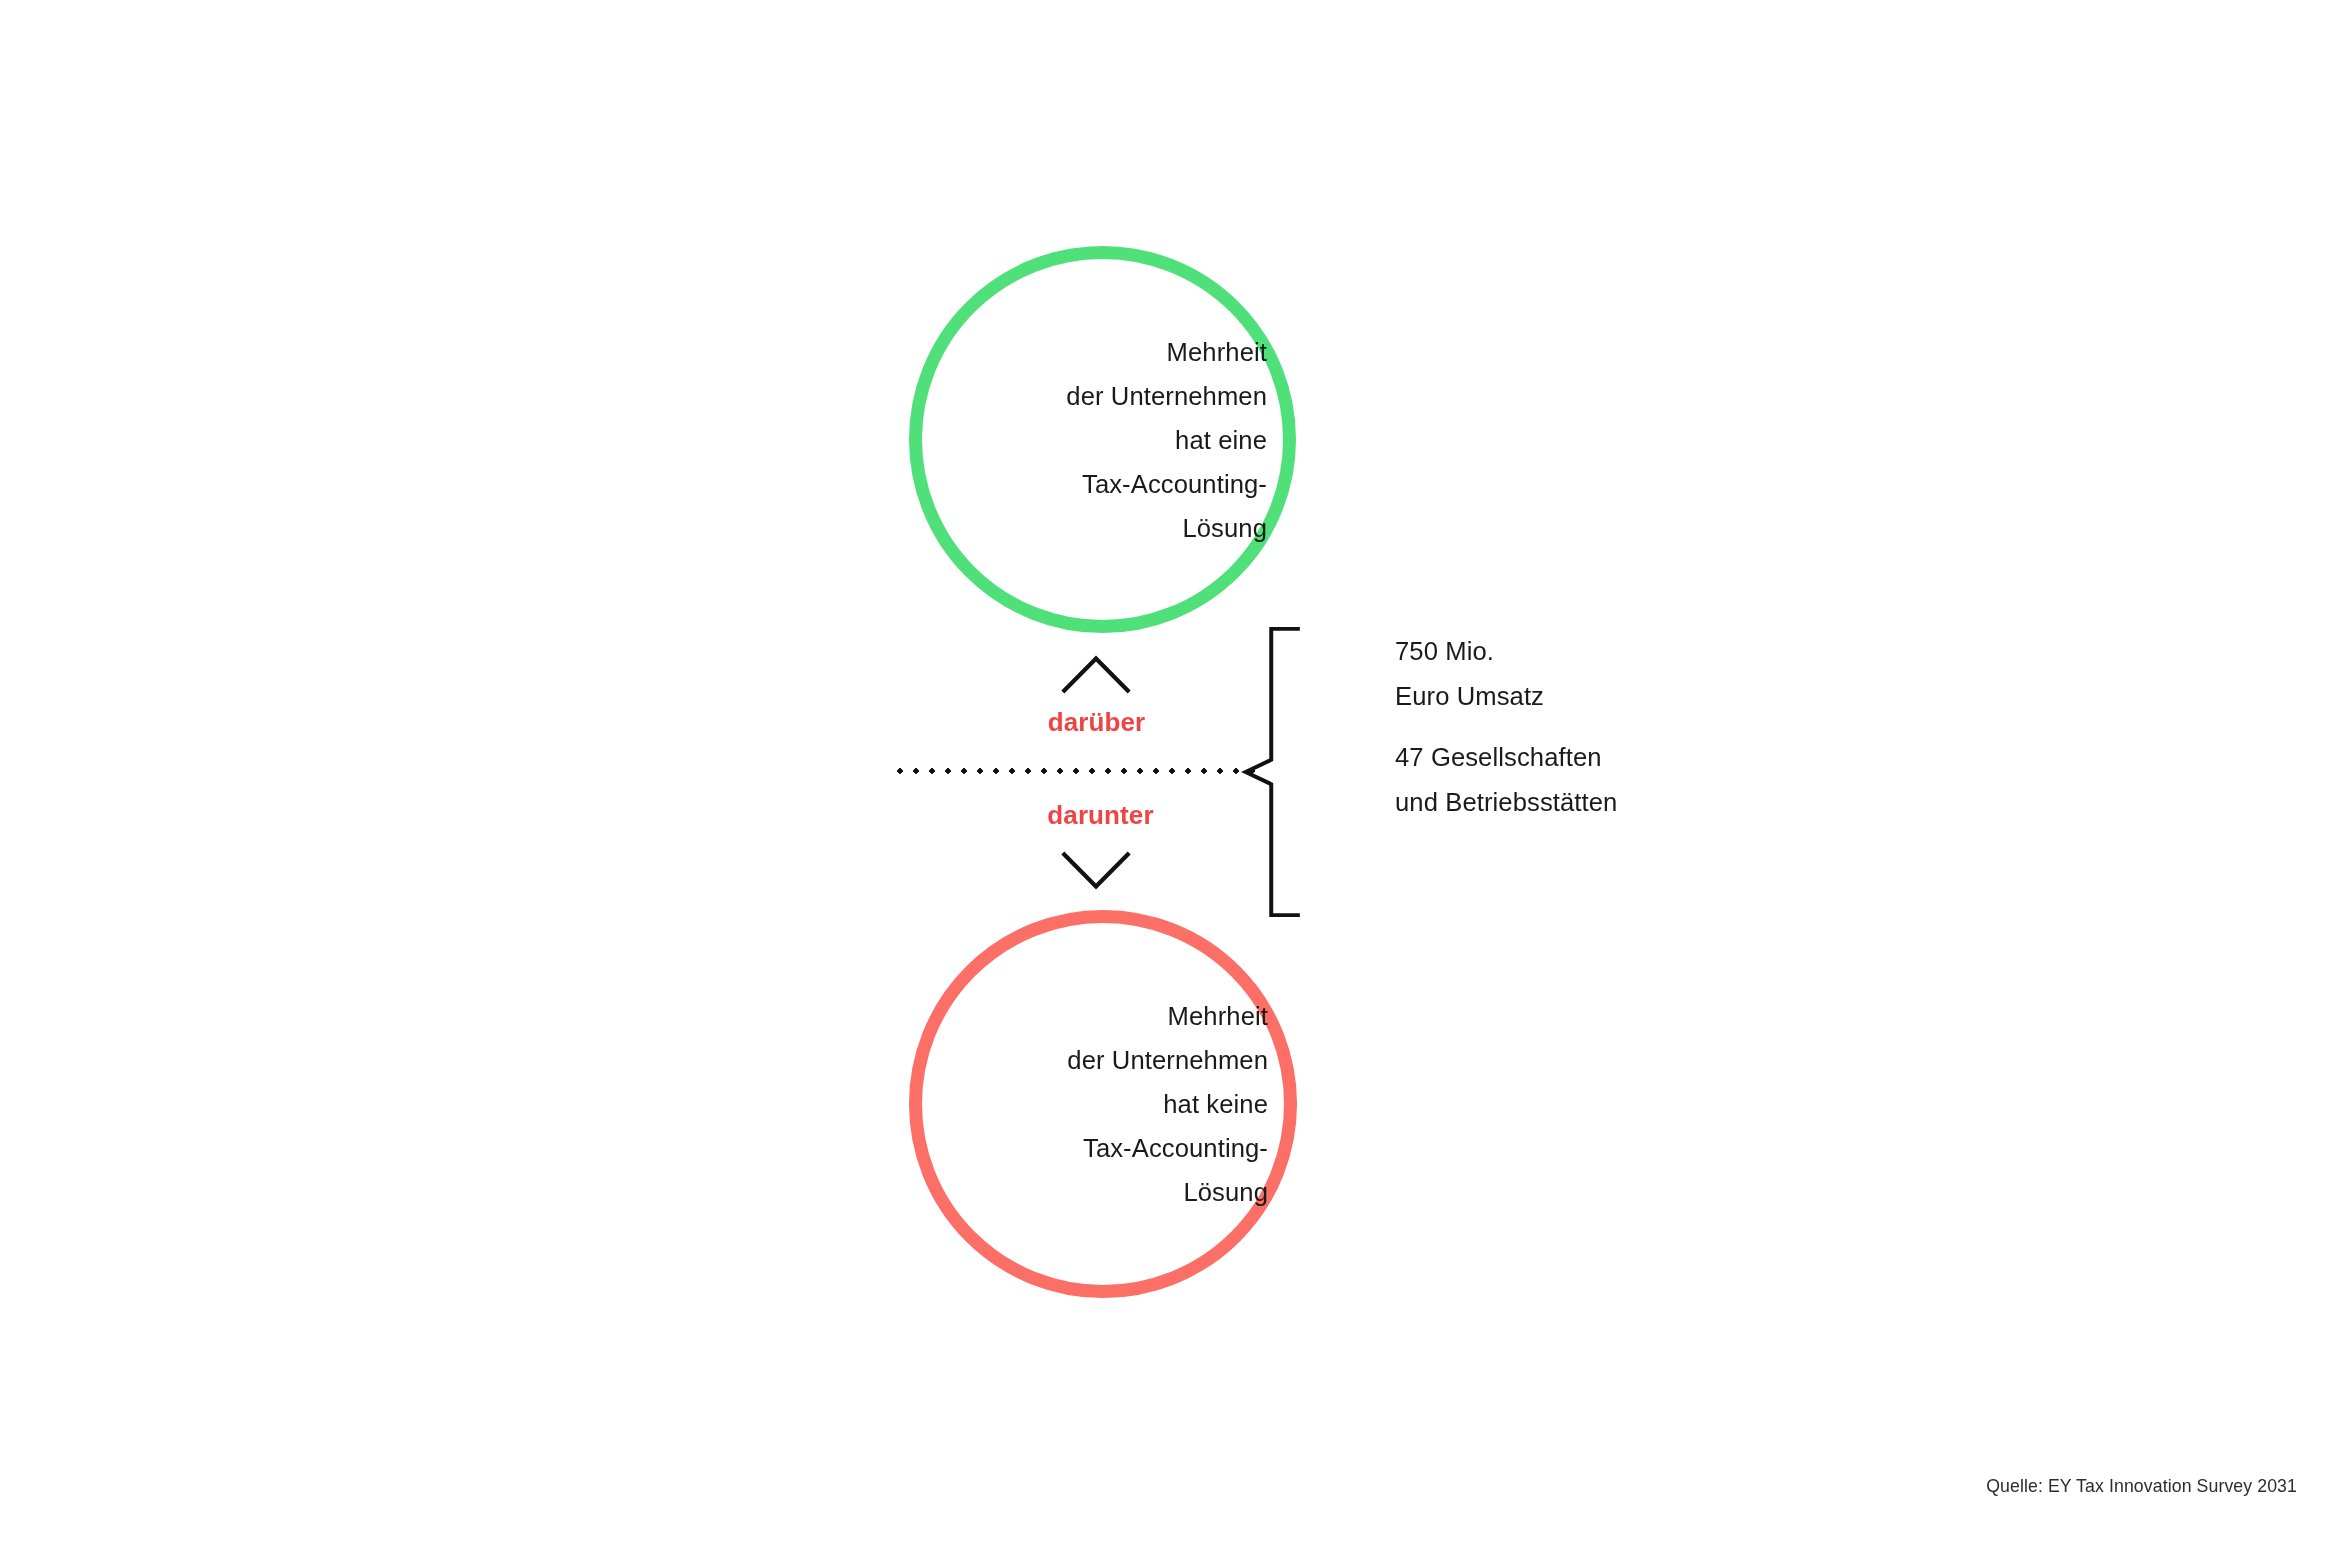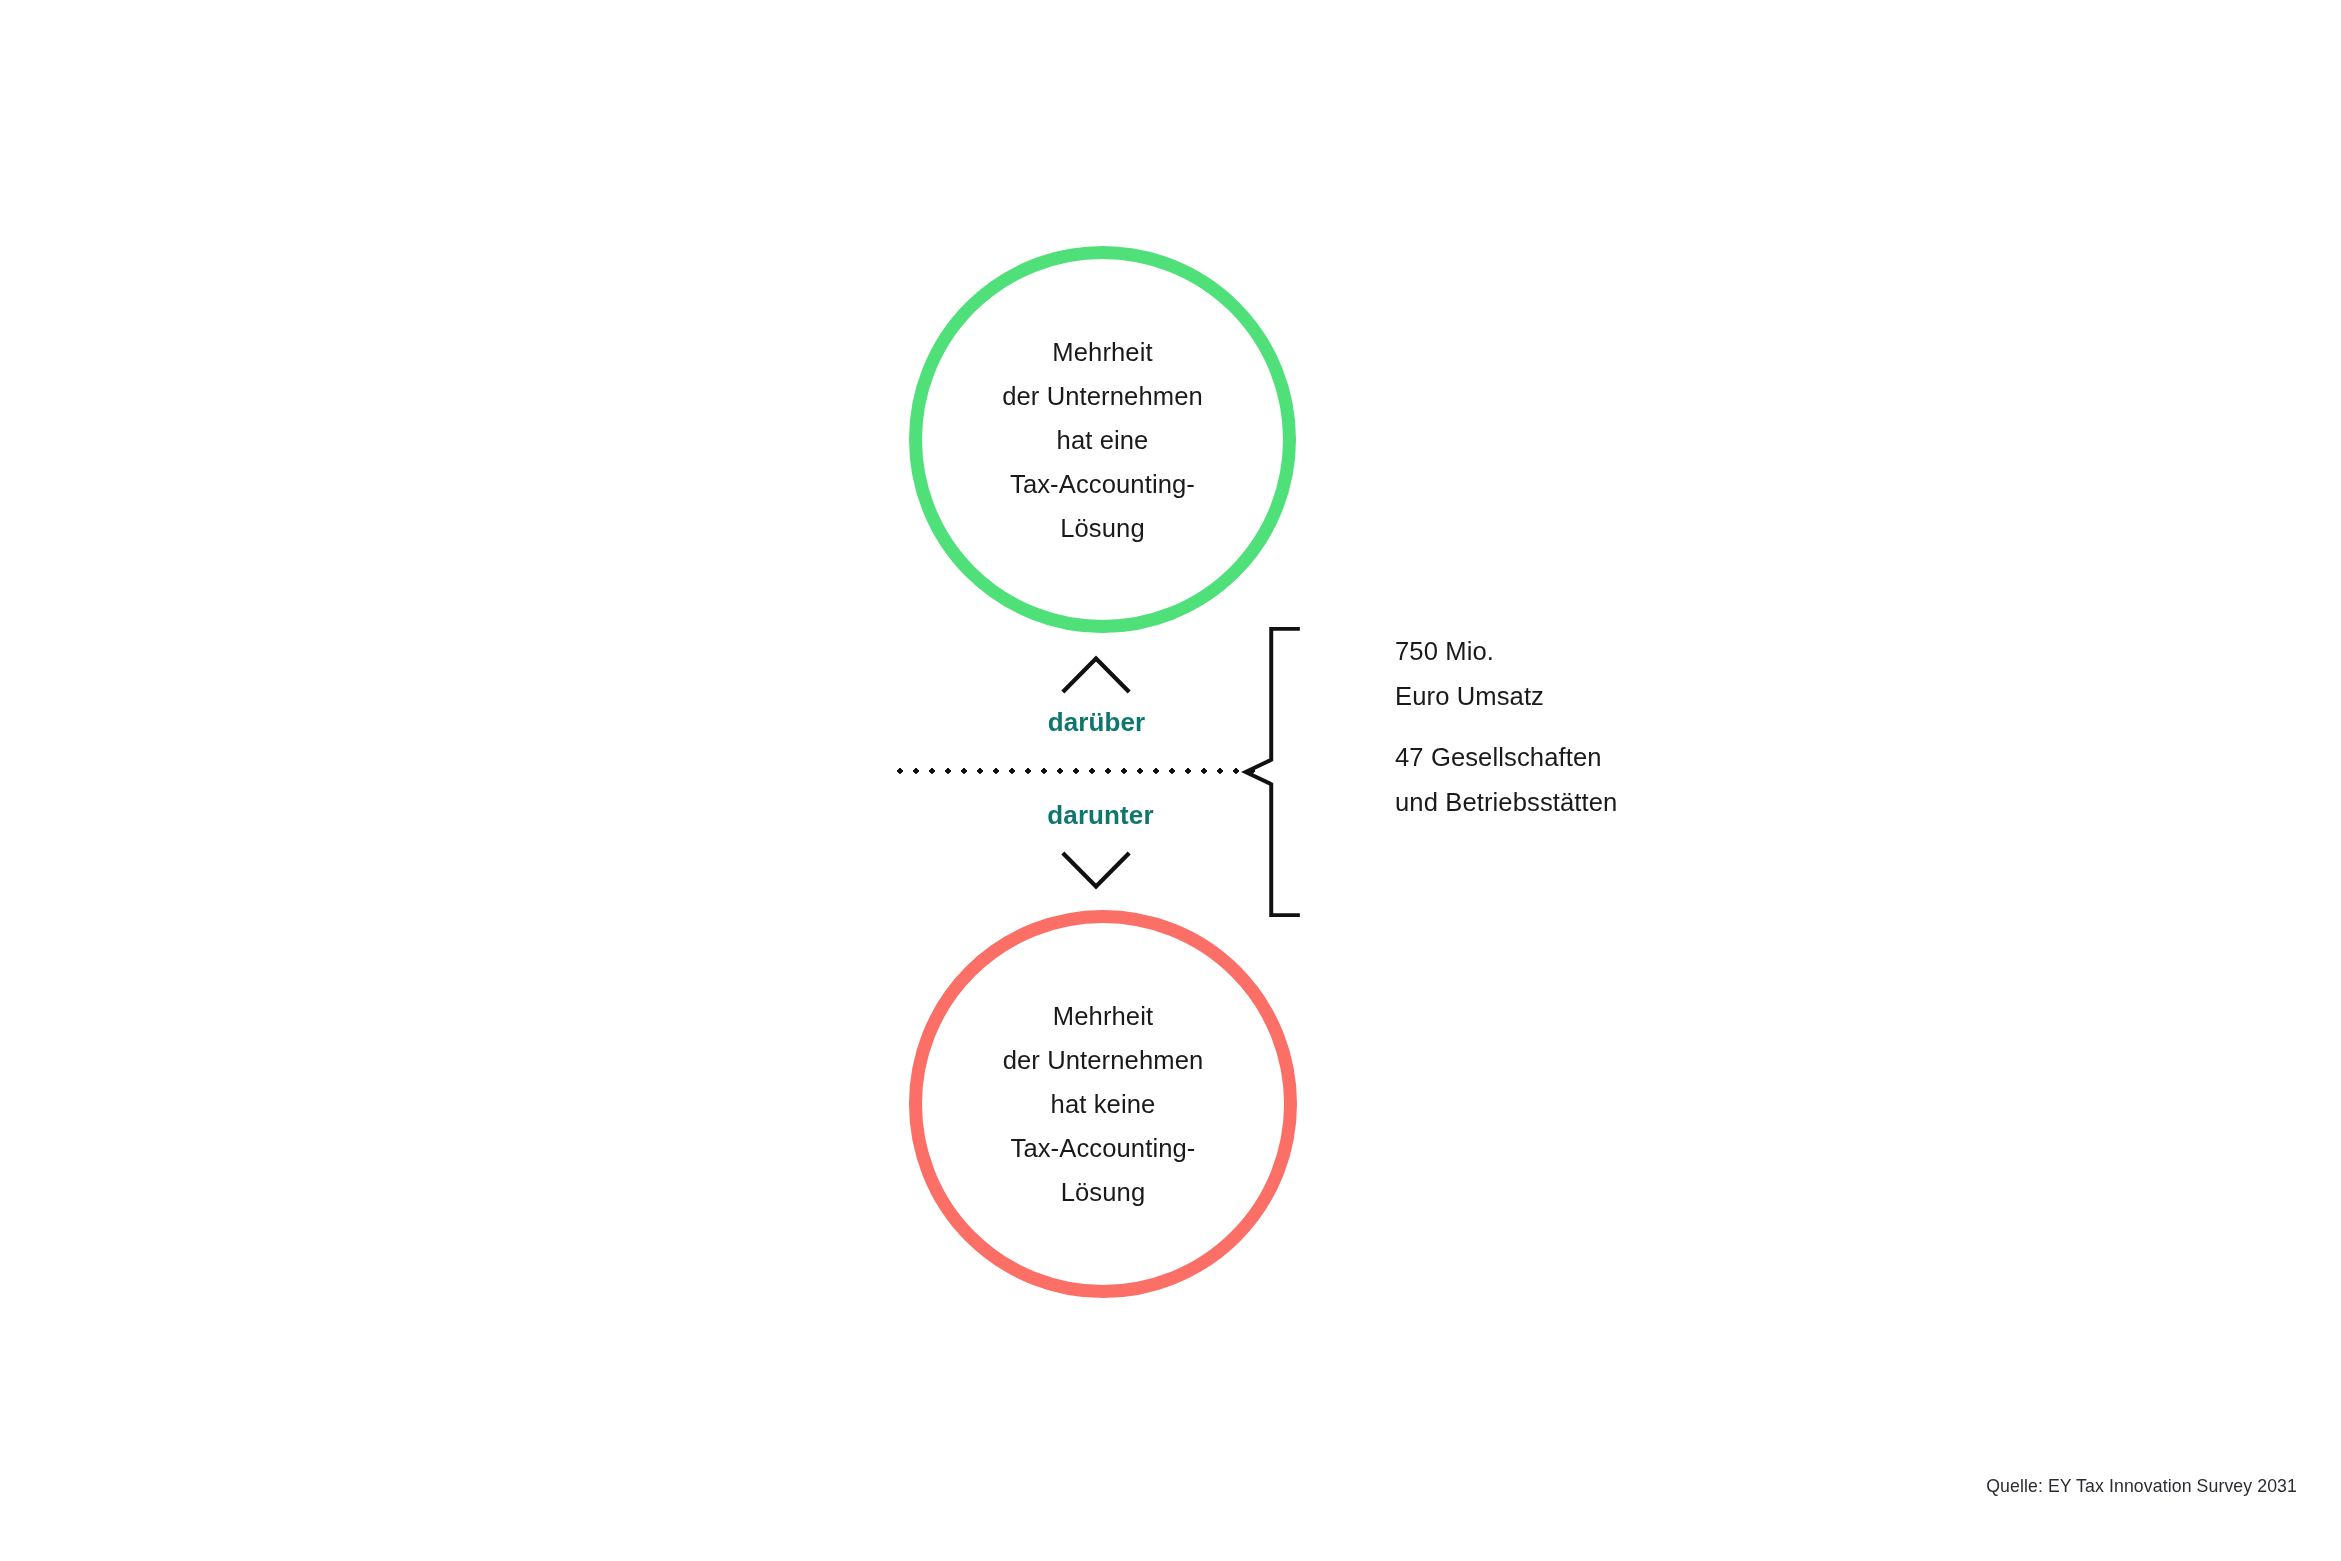--- a/index.html
+++ b/index.html
@@ -42,21 +42,21 @@
     border: 13.4px solid #4FE07A;
   }
   .circle-bottom {
     left: 909px;
     top: 910px;
     width: 388px;
     height: 388px;
     border: 13.4px solid #FB6F66;
   }
   .circle-text {
-    text-align: center;
+    text-align: right;
     line-height: 44px;
     font-size: 25.6px;
     letter-spacing: 0.1px;
     width: 100%;
     padding: 0 16px;
     box-sizing: border-box;
   }
   .circle-text .light { font-weight: 400; }
   .circle-text .bold  { font-weight: 400; }
 
@@ -68,21 +68,21 @@
   .chev-up   { left: 1061px; top: 656px; width: 70px; height: 38px; }
   .chev-down { left: 1061px; top: 851px; width: 70px; height: 38px; }
 
   .mid-label {
     position: absolute;
     width: 415px;
     text-align: center;
     font-size: 26px;
     font-weight: 700;
     letter-spacing: 0.1px;
-    color: #0f766e;
+    color: #ef4444;
   }
   .label-above { left: 889px; top: 707px; }
   .label-below { left: 893px; top: 800px; }
 
   .dotted-line {
     position: absolute;
     left: 897px;
     top: 768px;
     width: 362px;
     height: 6.1px;

